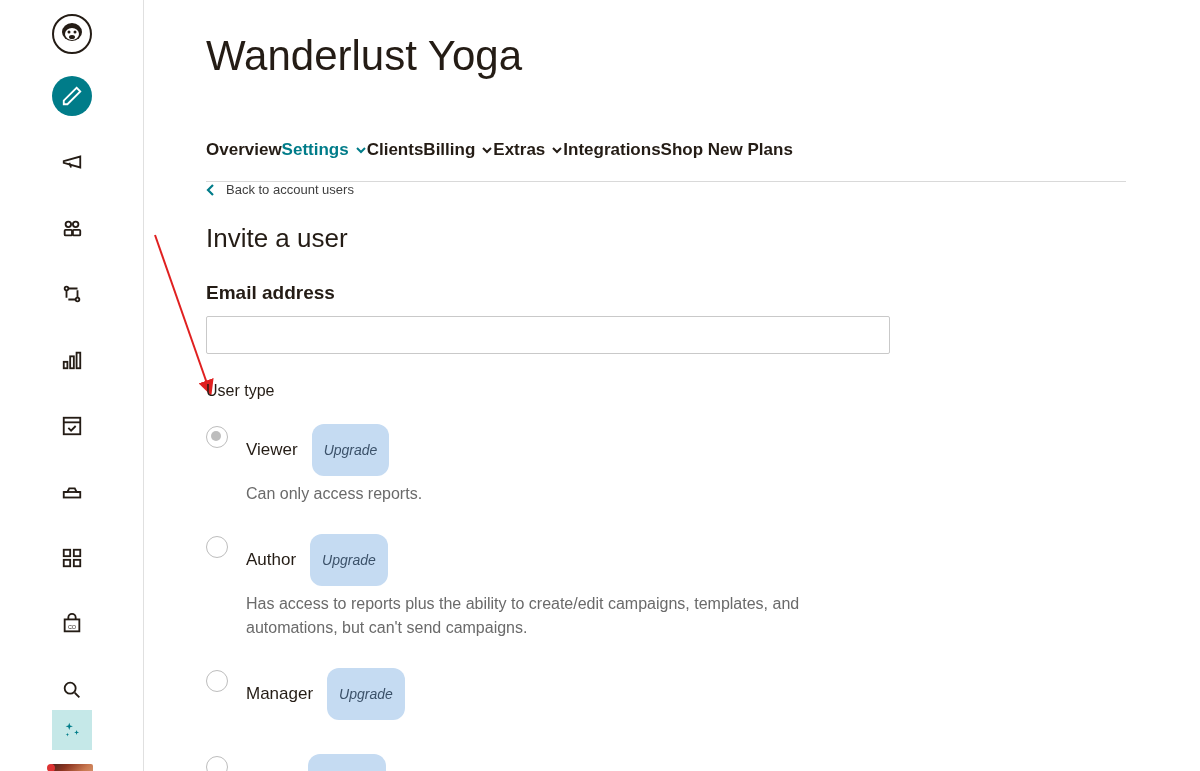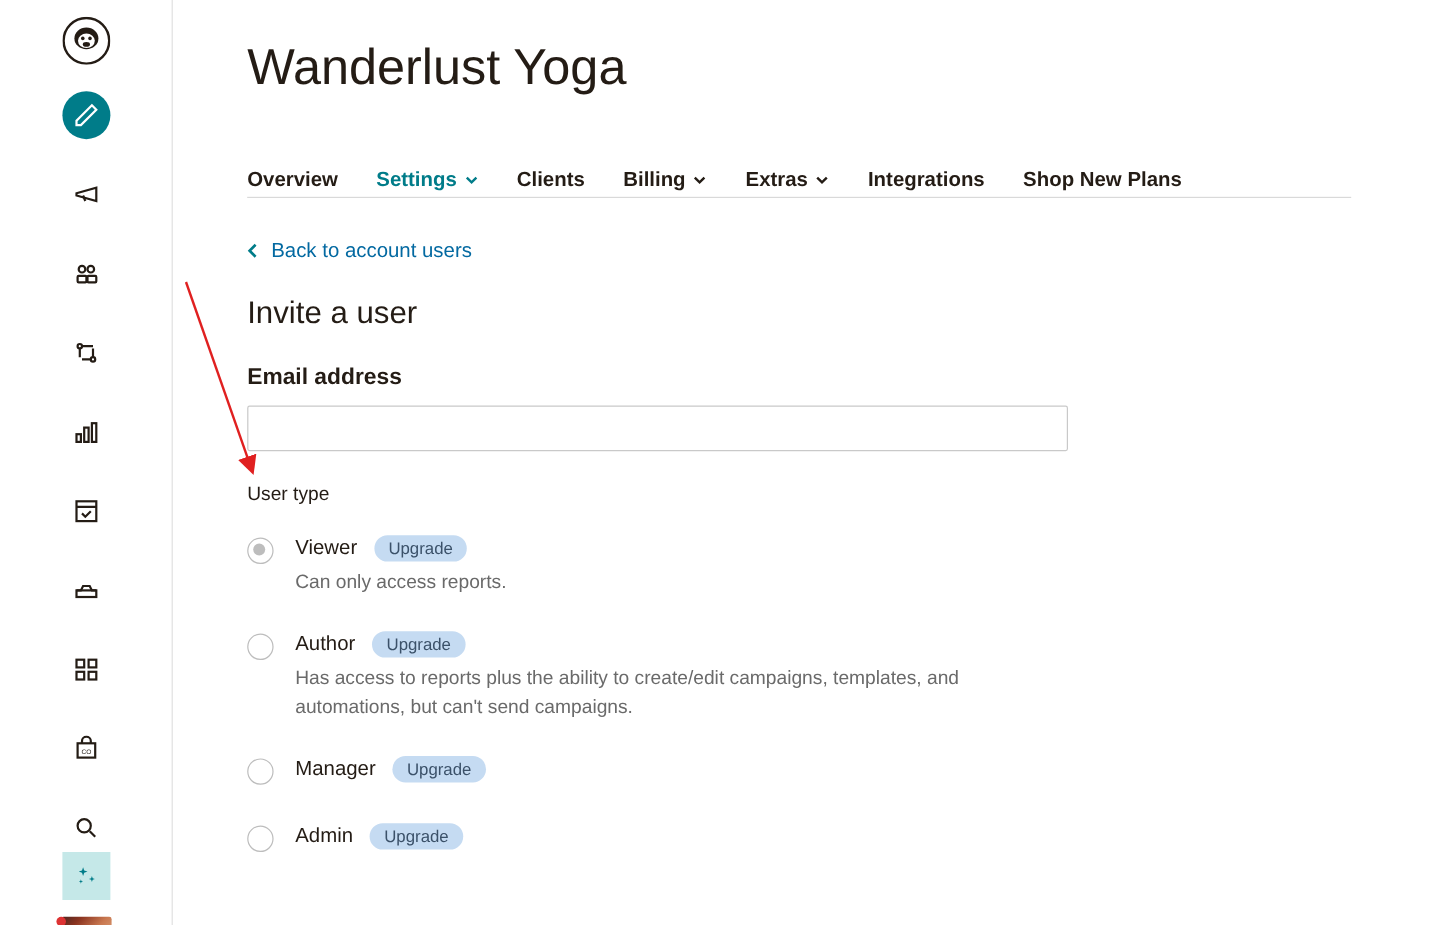--- a/index.html
+++ b/index.html
@@ -96,45 +96,43 @@
     }
     .page-title {
       font-family: Liberation Sans, sans-serif;
       font-size: 42px;
       font-weight: 500;
       color: #241c15;
       margin-bottom: 60px;
     }
     .tabs {
       display: flex;
-      gap: 32px;
       border-bottom: 1px solid #d9d9d9;
-      padding-bottom: 4px;
-      margin-bottom: 34px;
+      padding-bottom: 21px;
     }
     .tab {
       font-size: 17px;
       font-weight: 600;
       color: #241c15;
       cursor: pointer;
       display: flex;
       align-items: center;
       gap: 6px;
     }
     .tab.active { color: #007c89; }
     .chevron-down {
       display: inline-block;
       color: inherit;
     }
     .back-link {
       display: inline-flex;
       align-items: center;
       gap: 10px;
-      color: #0369a1;
-      font-size: 17px;
+      color: #404040;
+      font-size: 13px;
       font-weight: 500;
       cursor: pointer;
       margin-bottom: 26px;
     }
     .back-link svg { width: 10px; height: 14px; }
     .section-title {
       font-size: 26px;
       font-weight: 400;
       color: #241c15;
       margin-bottom: 28px;
@@ -196,23 +194,24 @@
     }
     .radio-title {
       font-size: 17px;
       font-weight: 400;
       color: #241c15;
     }
     .upgrade-badge {
       background: #c5dbf2;
       color: #3b5169;
       font-size: 14px;
-      padding: 3px 12px;
+      padding: 18px 12px;
       border-radius: 12px;
       cursor: pointer;
+      font-style: italic;
     }
     .radio-desc {
       font-size: 16px;
       color: #6a6a6a;
       line-height: 1.5;
       max-width: 640px;
     }
     .arrow-annotation {
       position: absolute;
       left: 150px;

